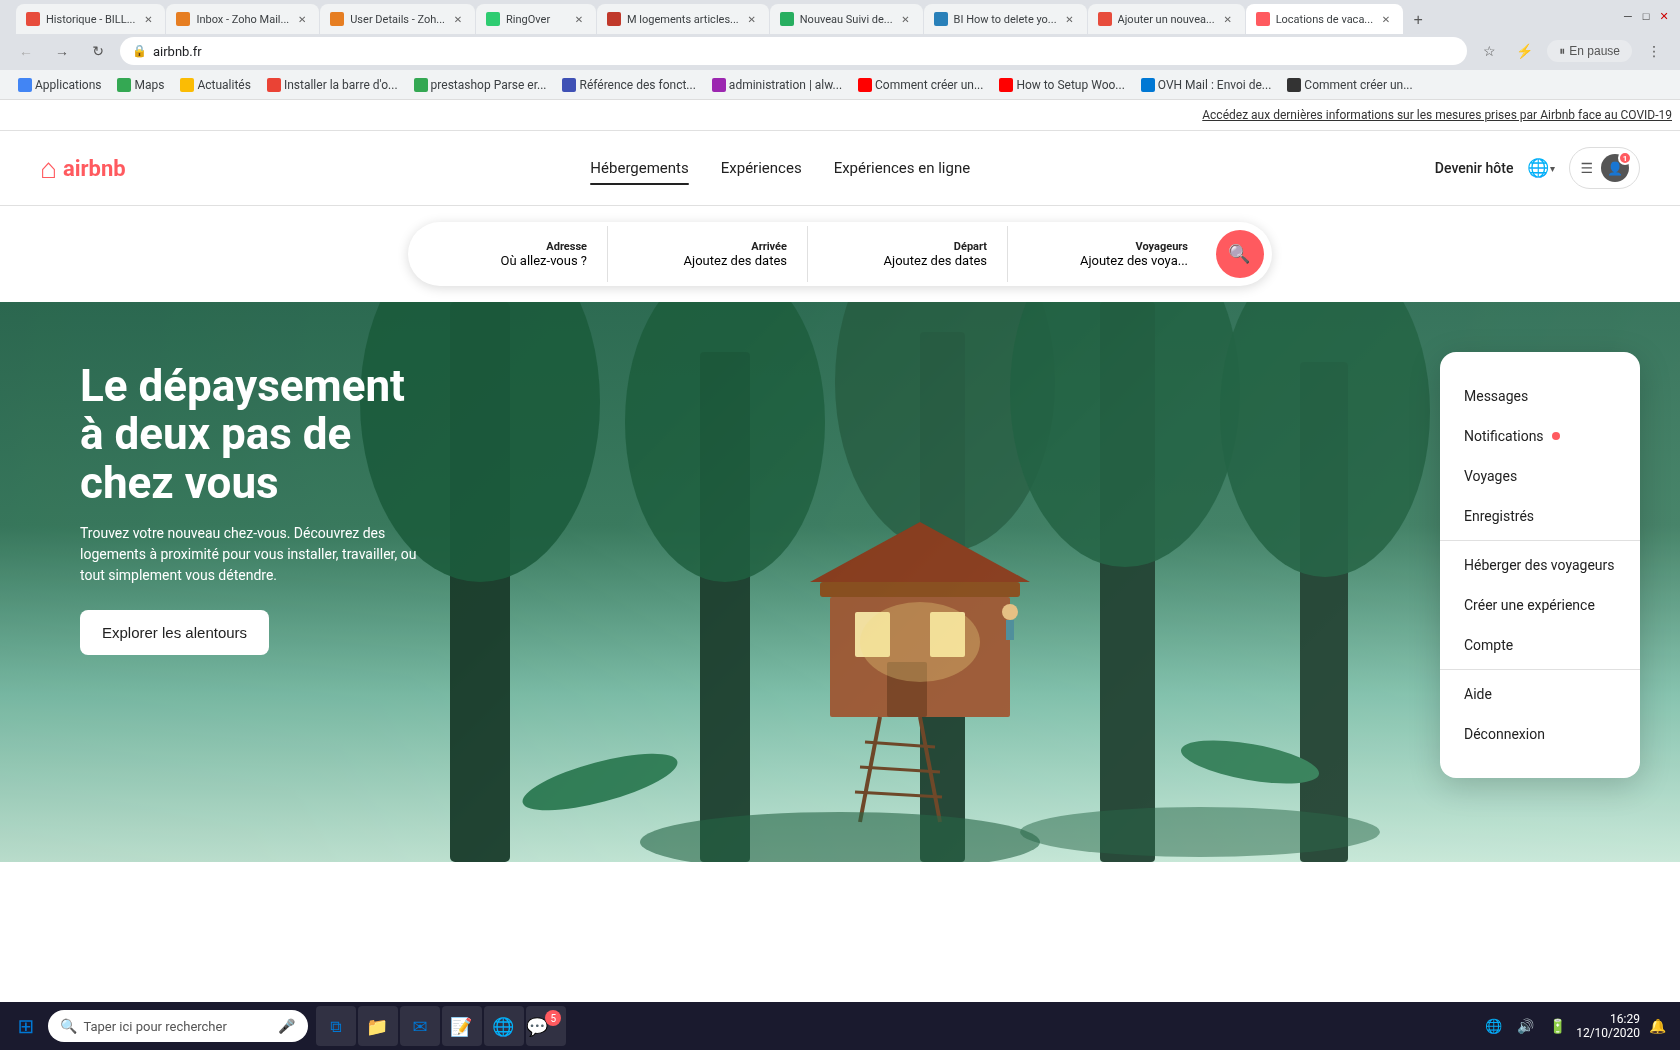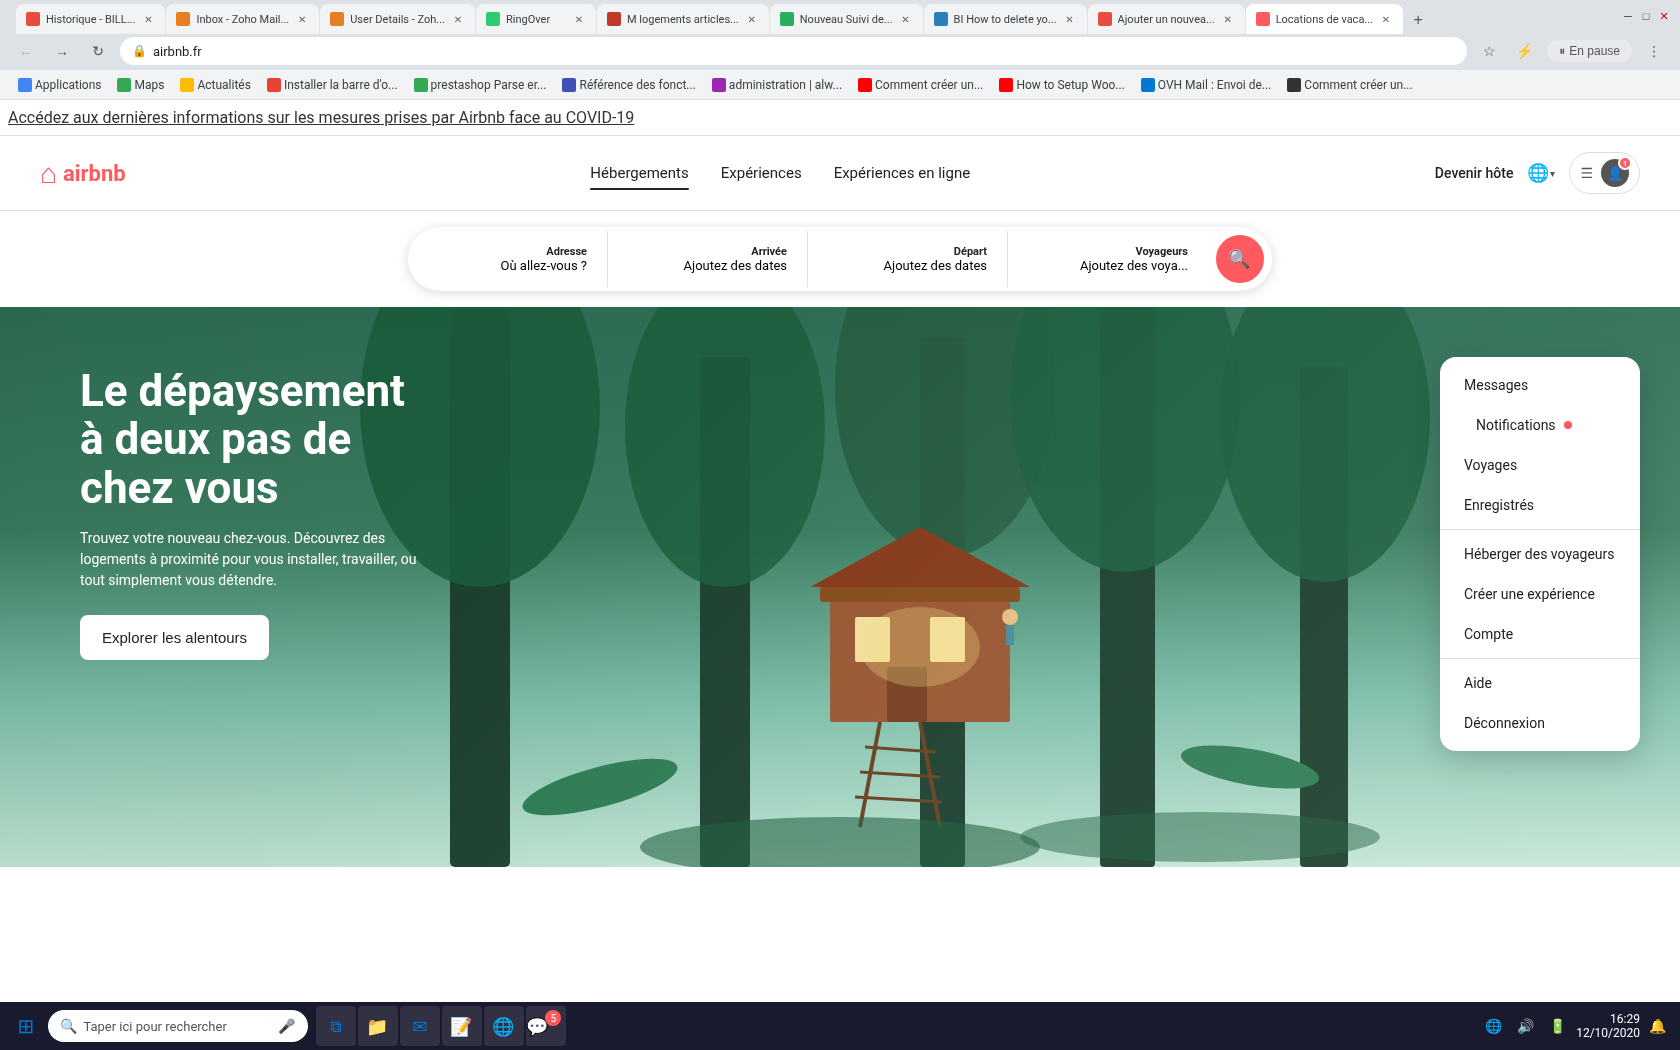--- a/index.html
+++ b/index.html
@@ -23,21 +23,21 @@
     .url-bar { flex: 1; display: flex; align-items: center; background: #fff; border-radius: 20px; height: 28px; padding: 0 12px; gap: 6px; font-size: 13px; }
     .url-text { font-size: 13px; color: #202124; }
     .url-lock { font-size: 12px; color: #188038; }
     .addr-action-btn { width: 28px; height: 28px; border: none; background: transparent; cursor: pointer; border-radius: 50%; display: flex; align-items: center; justify-content: center; font-size: 14px; color: #555; }
     .en-pause-btn { background: #e8eaed; border: none; border-radius: 20px; padding: 4px 12px; font-size: 12px; color: #555; cursor: pointer; display: flex; align-items: center; gap: 4px; white-space: nowrap; }
     .bookmarks-bar { display: flex; align-items: center; height: 30px; background: #f1f3f4; padding: 0 12px; gap: 4px; border-bottom: 1px solid #ddd; font-size: 12px; overflow: hidden; }
     .bookmark-item { display: flex; align-items: center; gap: 3px; padding: 2px 6px; border-radius: 4px; cursor: pointer; white-space: nowrap; color: #3c4043; font-size: 12px; }
     .bookmark-icon { width: 14px; height: 14px; border-radius: 2px; background: #ccc; flex-shrink: 0; }
 
     
-    .covid-banner { background: #fff; text-align: left; padding: 8px; font-size: 16px; color: #333; border-bottom: 1px solid #e0e0e0; text-decoration: underline; cursor: pointer; }
+    .covid-banner { background: #fff; text-align: right; padding: 8px; font-size: 12px; color: #333; border-bottom: 1px solid #e0e0e0; text-decoration: underline; cursor: pointer; }
 
     
     .airbnb-nav { background: transparent; display: flex; align-items: center; justify-content: space-between; padding: 16px 40px; position: relative; z-index: 10; background: #fff; border-bottom: 1px solid #e0e0e0; }
     .airbnb-logo { display: flex; align-items: center; gap: 6px; color: #ff5a5f; font-weight: bold; font-size: 22px; cursor: pointer; }
     .logo-icon { color: #ff5a5f; font-size: 28px; }
     .nav-links { display: flex; align-items: center; gap: 32px; }
     .nav-link { font-size: 15px; color: #222; cursor: pointer; padding: 4px 0; position: relative; }
     .nav-link.active::after { content: ''; position: absolute; bottom: -4px; left: 0; right: 0; height: 2px; background: #222; border-radius: 1px; }
     .nav-right { display: flex; align-items: center; gap: 12px; }
     .devenir-hote { font-size: 14px; color: #222; cursor: pointer; font-weight: 500; white-space: nowrap; }
@@ -57,23 +57,23 @@
     .hero { position: relative; width: 100%; height: 560px; overflow: hidden; }
     .hero-bg { width: 100%; height: 100%; background: linear-gradient(135deg, #1a4a3a 0%, #2d6b52 20%, #3a7a5e 35%, #7fbfaa 55%, #a8d8c8 70%, #c8e8d8 80%, #e0f0e8 100%); position: relative; }
     .hero-content { position: absolute; top: 0; left: 0; width: 100%; height: 100%; display: flex; align-items: flex-start; padding: 60px 80px; }
     .hero-text { max-width: 340px; }
     .hero-title { font-size: 44px; font-weight: 700; color: #fff; line-height: 1.1; margin-bottom: 16px; }
     .hero-subtitle { font-size: 14px; color: #fff; line-height: 1.5; margin-bottom: 24px; font-weight: 400; }
     .hero-btn { background: #fff; border: none; border-radius: 8px; padding: 14px 22px; font-size: 15px; font-weight: 500; color: #222; cursor: pointer; }
 
     
     .dropdown-overlay { position: absolute; top: 0; left: 0; width: 100%; height: 100%; z-index: 100; pointer-events: none; }
-    .dropdown-menu { position: absolute; top: 50px; right: 40px; background: #fff; border-radius: 16px; box-shadow: 0 8px 32px rgba(0,0,0,0.18); min-width: 200px; padding: 8px 0; pointer-events: all; z-index: 200; }
+    .dropdown-menu { position: absolute; top: 50px; right: 40px; background: #fff; border-radius: 16px; box-shadow: 0 8px 32px rgba(0,0,0,0.18); min-width: 200px; padding: 24px 0; pointer-events: all; z-index: 200; }
     .dropdown-item { padding: 12px 24px; font-size: 14px; color: #222; cursor: pointer; display: flex; align-items: center; gap: 8px; }
-    .dropdown-item.with-dot { position: relative; margin-left: 12px; }
+    .dropdown-item.with-dot { position: relative; }
     .dropdown-dot { width: 8px; height: 8px; background: #ff5a5f; border-radius: 50%; display: inline-block; }
     .dropdown-divider { border: none; border-top: 1px solid #e0e0e0; margin: 4px 0; }
 
     
     .status-bar { position: fixed; bottom: 0; left: 0; width: 100%; height: 30px; background: #f1f3f4; display: flex; align-items: center; padding: 0 12px; gap: 8px; z-index: 1000; border-top: 1px solid #ddd; }
     .status-url { font-size: 12px; color: #444; background: #e8eaed; padding: 2px 8px; border-radius: 4px; }
     .taskbar { position: fixed; bottom: 0; left: 0; width: 100%; height: 48px; background: #1a1a2e; display: flex; align-items: center; padding: 0 8px; gap: 4px; z-index: 999; }
     .taskbar-start { width: 36px; height: 36px; border: none; background: transparent; cursor: pointer; display: flex; align-items: center; justify-content: center; }
     .win-logo { font-size: 20px; color: #0078d4; }
     .taskbar-search { display: flex; align-items: center; background: #fff; border-radius: 20px; height: 32px; padding: 0 12px; gap: 6px; min-width: 260px; cursor: pointer; }

